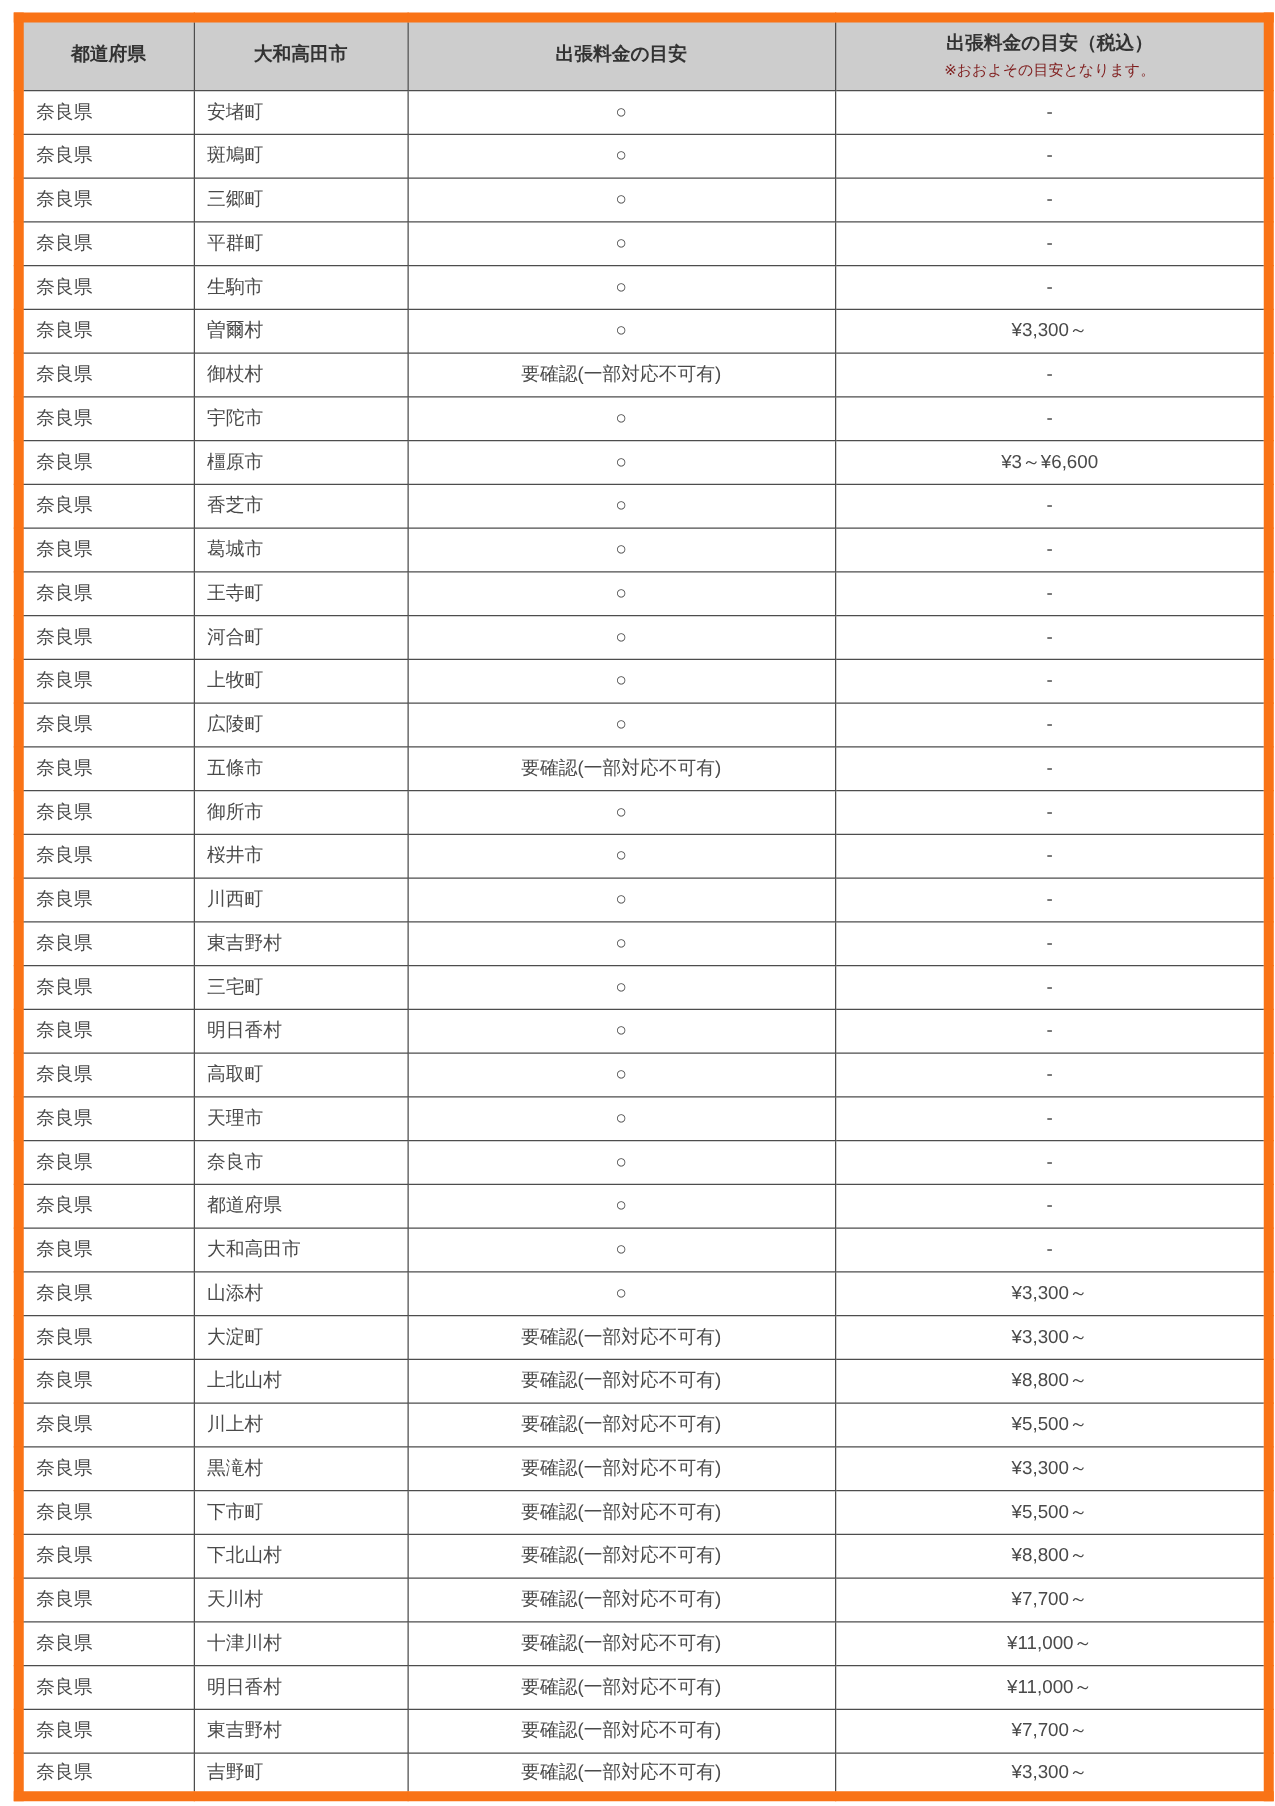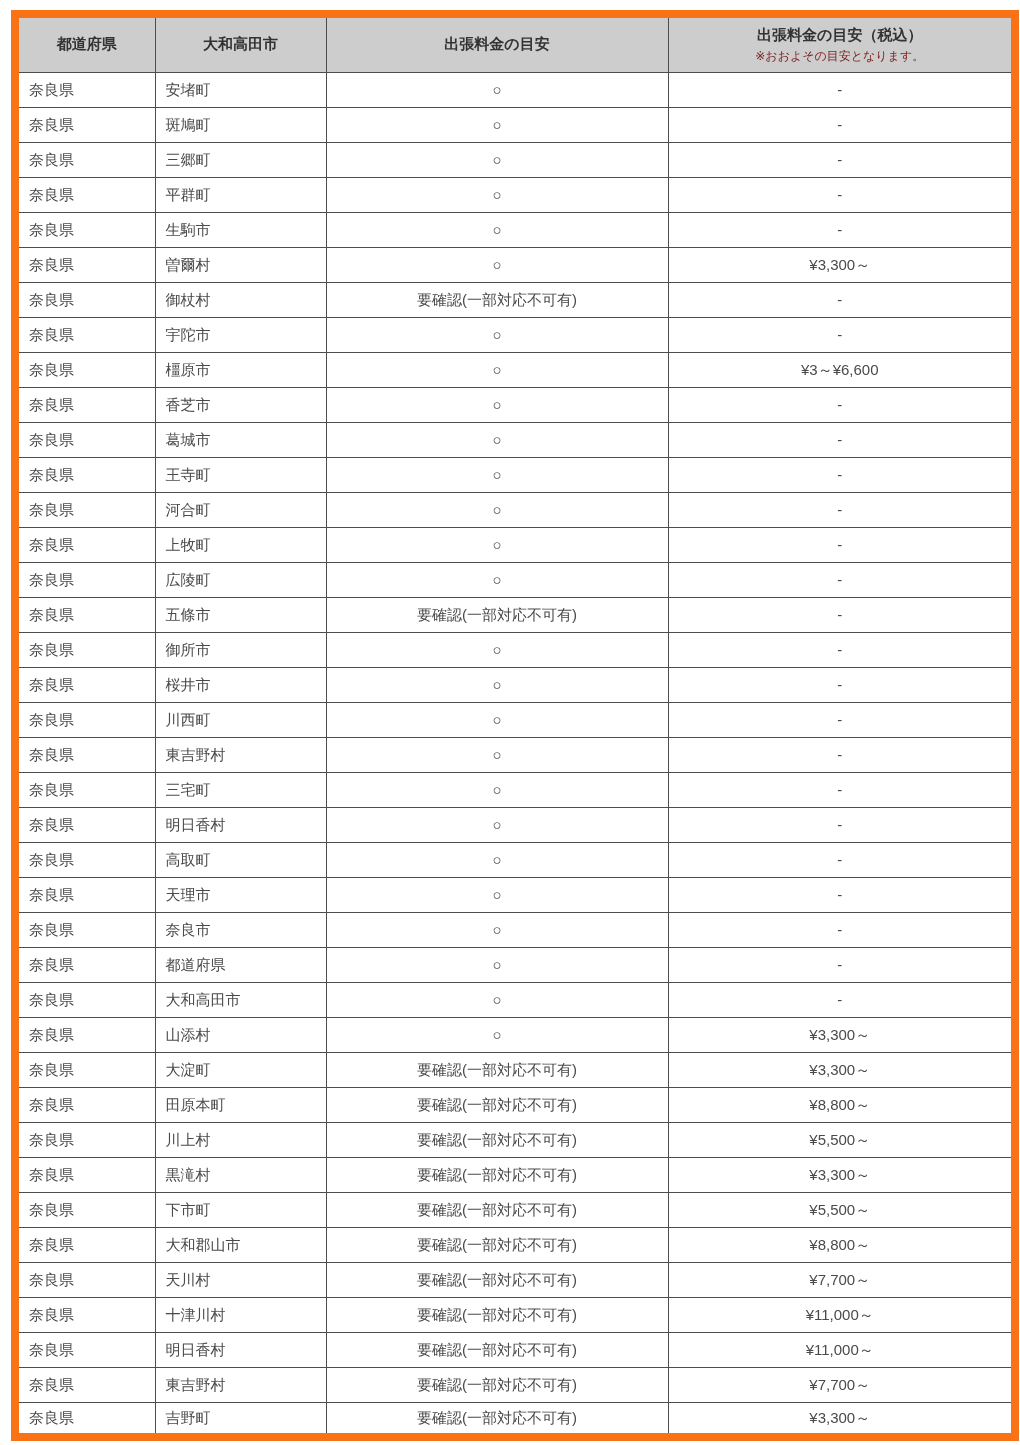--- a/index.html
+++ b/index.html
@@ -241,21 +241,21 @@
         <td class="center">¥3,300～</td>
       </tr>
       <tr>
         <td>奈良県</td>
         <td>大淀町</td>
         <td class="center">要確認(一部対応不可有)</td>
         <td class="center">¥3,300～</td>
       </tr>
       <tr>
         <td>奈良県</td>
-        <td>田原本町</td>
+        <td>上北山村</td>
         <td class="center">要確認(一部対応不可有)</td>
         <td class="center">¥8,800～</td>
       </tr>
       <tr>
         <td>奈良県</td>
         <td>川上村</td>
         <td class="center">要確認(一部対応不可有)</td>
         <td class="center">¥5,500～</td>
       </tr>
       <tr>
@@ -265,21 +265,21 @@
         <td class="center">¥3,300～</td>
       </tr>
       <tr>
         <td>奈良県</td>
         <td>下市町</td>
         <td class="center">要確認(一部対応不可有)</td>
         <td class="center">¥5,500～</td>
       </tr>
       <tr>
         <td>奈良県</td>
-        <td>大和郡山市</td>
+        <td>下北山村</td>
         <td class="center">要確認(一部対応不可有)</td>
         <td class="center">¥8,800～</td>
       </tr>
       <tr>
         <td>奈良県</td>
         <td>天川村</td>
         <td class="center">要確認(一部対応不可有)</td>
         <td class="center">¥7,700～</td>
       </tr>
       <tr>

